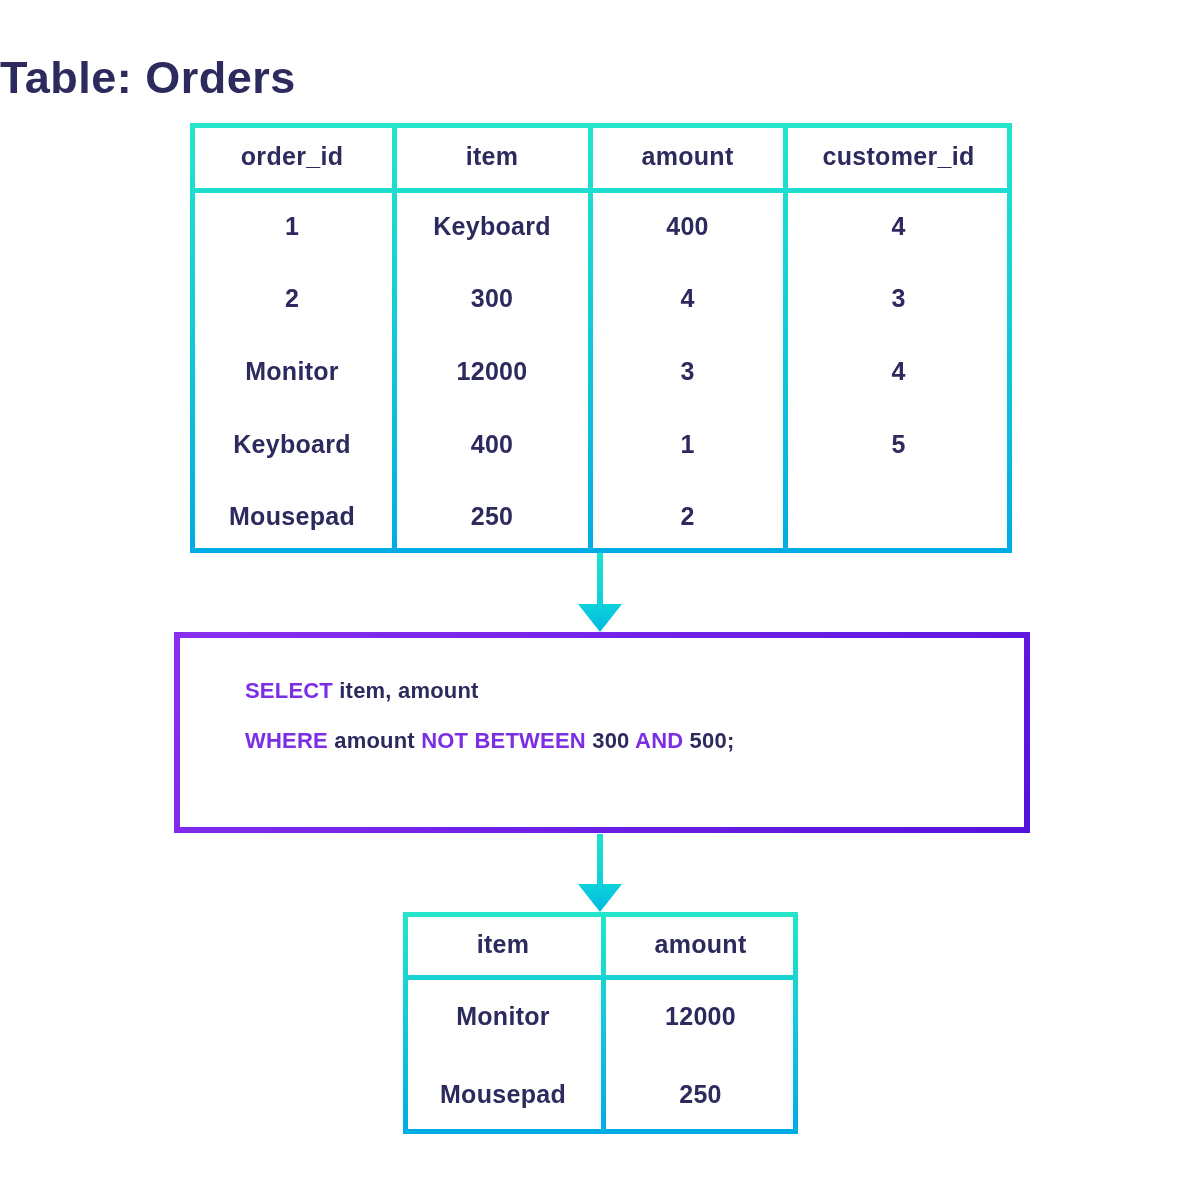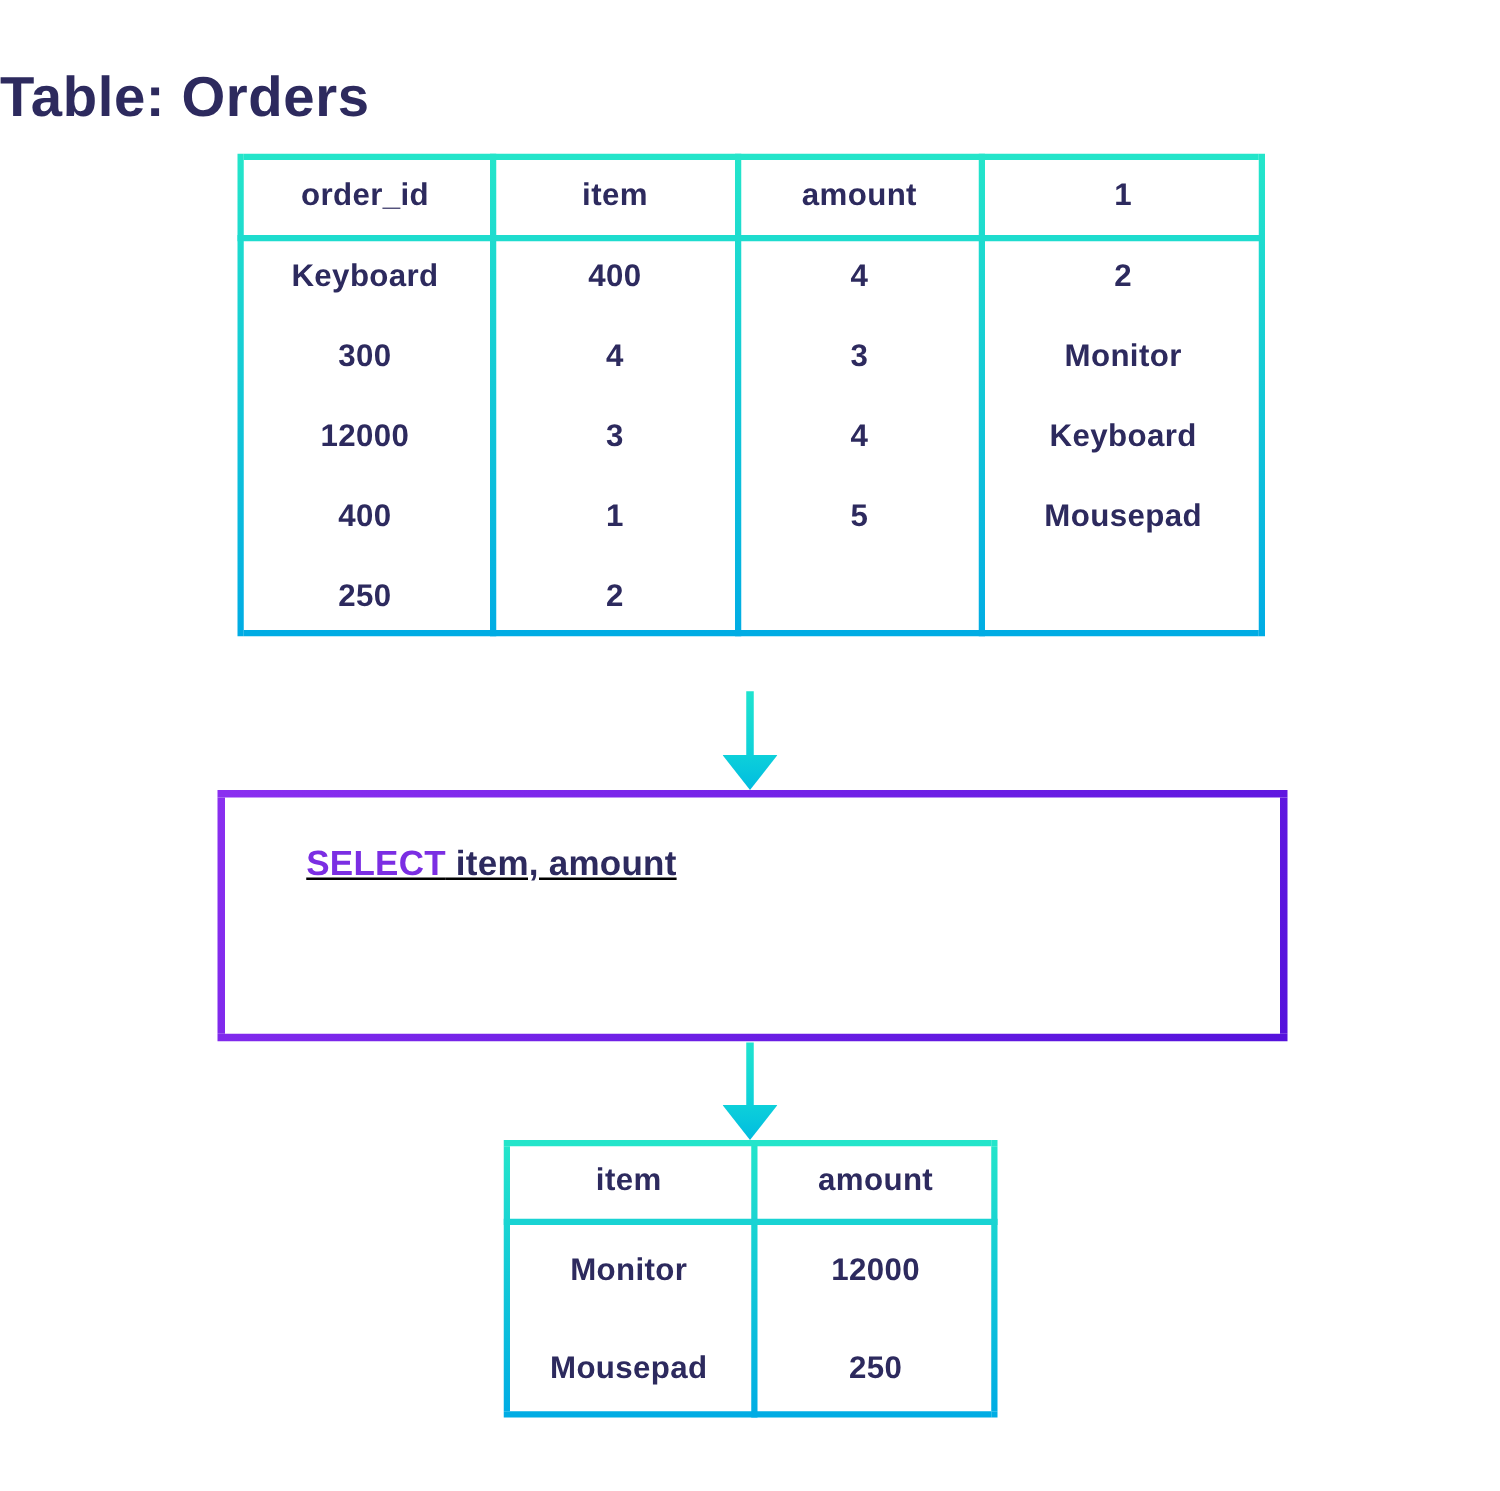--- a/index.html
+++ b/index.html
@@ -40,21 +40,21 @@
     border: 5px solid;
     border-image: linear-gradient(180deg, #24E5CA, #00ACE4) 1;
     pointer-events: none;
   }
   .vline {
     position: absolute; top: 0; bottom: 0; width: 5px;
     background: linear-gradient(180deg, #24E5CA, #00ACE4);
   }
   .hline { position: absolute; left: 0; right: 0; height: 5px; }
 
-  .orders { left: 190px; top: 123px; width: 822px; height: 386px; border-radius: 17px; }
+  .orders { left: 190px; top: 123px; width: 822px; height: 430px; border-radius: 17px; }
   .orders .grid {
     grid-template-columns: 204px 196px 195px 227px;
     grid-template-rows: 67px repeat(5, 1fr);
   }
   .orders .hline { top: 65px; background: #1EDCCE; }
   .orders .v1 { left: 202px; } .orders .v2 { left: 398px; } .orders .v3 { left: 593px; }
 
   .result { left: 403px; top: 912px; width: 395px; height: 222px; }
   .result .grid {
     grid-template-columns: 200px 195px;
@@ -83,42 +83,42 @@
   .sql-box {
     position: absolute;
     left: 174px; top: 632px;
     width: 856px; height: 201px;
     box-sizing: border-box;
     border: 6px solid;
     border-image: linear-gradient(135deg, #8A2FF0, #5512DC) 1;
     padding: 28px 10px 0 65px;
   }
   .sql-line {
-    font-size: 28px;
+    font-size: 22px;
     font-weight: bold;
     line-height: 50px;
     white-space: pre;
     letter-spacing: 0.2px;
-    text-decoration: underline;
   }
   .kw { color: #7B2EE3; }
   .plain { color: #2D2A5E; }
 </style>
 </head>
 <body>
 
 <div class="canvas">
 
   <div class="title">Table: Orders</div>
 
   <div class="dtable orders">
     <div class="grid">
       <div class="cell">order_id</div>
       <div class="cell">item</div>
       <div class="cell">amount</div>
+      <div class="cell">customer_id</div>
 
       <div class="cell">1</div>
       <div class="cell">Keyboard</div>
       <div class="cell">400</div>
       <div class="cell">4</div>
 
       <div class="cell">2</div>
       <div class="cell">300</div>
       <div class="cell">4</div>
 
@@ -144,20 +144,21 @@
     <div class="outline"></div>
   </div>
 
   <div class="arrow arrow1">
     <div class="stem"></div>
     <div class="head"></div>
   </div>
 
   <div class="sql-box">
     <div class="sql-line"><span class="kw">SELECT</span><span class="plain"> item, amount</span></div>
+    <div class="sql-line"><span class="kw">WHERE</span><span class="plain"> amount </span><span class="kw">NOT BETWEEN</span><span class="plain"> 300 </span><span class="kw">AND</span><span class="plain"> 500;</span></div>
   </div>
 
   <div class="arrow arrow2">
     <div class="stem"></div>
     <div class="head"></div>
   </div>
 
   <div class="dtable result">
     <div class="grid">
       <div class="cell">item</div>

